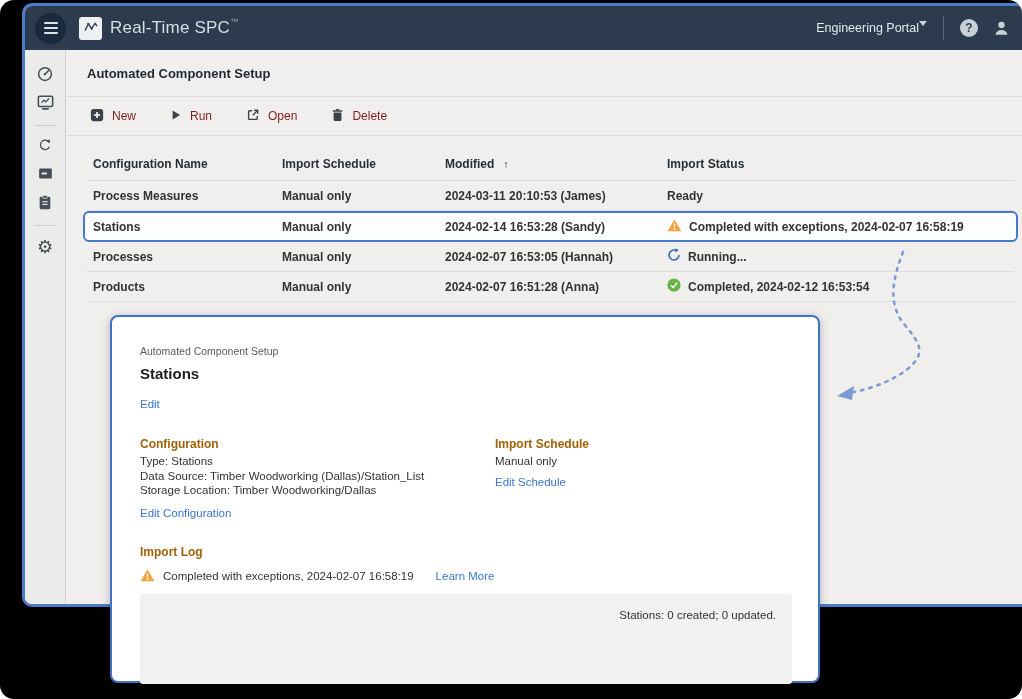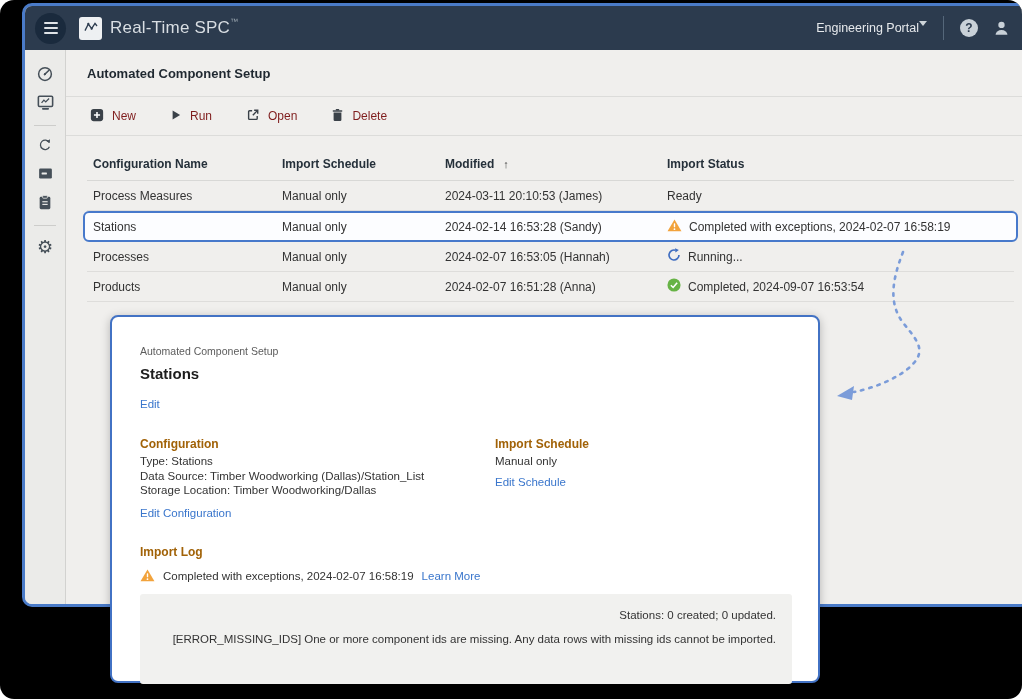--- a/index.html
+++ b/index.html
@@ -35,21 +35,21 @@
   .gear-glyph { font-size:18px; color:#454f58; line-height:1; }
 
   .main { flex:1; position:relative; background:#f0efed; }
   .title-bar { height:47px; border-bottom:1px solid #dcdcda; display:flex; align-items:center; padding-left:21px; }
   .page-title { font-size:13px; font-weight:bold; color:#1f2830; }
   .toolbar { height:39px; border-bottom:1px solid #dcdcda; display:flex; align-items:center; padding-left:24px; gap:34px; }
   .tbtn { display:flex; align-items:center; gap:8px; font-size:12px; color:#7f1d1d; cursor:pointer; }
 
   
   .cfg-table { margin-left:21px; width:927px; font-size:12px; color:#333; }
-  .trow { display:grid; grid-template-columns:189px 163px 222px 1fr; align-items:center; }
+  .trow { display:grid; grid-template-columns:189px 163px 222px 1fr; align-items:center;font-weight:bold; }
   .trow > div { padding-left:6px; display:flex; align-items:center; gap:7px; }
   .thead { height:45px; align-items:end; padding-bottom:9px; font-weight:bold; color:#25303a; border-bottom:1px solid #d8d8d6; }
   .thead > div { padding-bottom:0; }
   .tr-data { height:30px; border-bottom:1px solid #dedddb; cursor:pointer; }
   .tr-data.selected { position:relative; left:-4px; width:calc(100% + 8px); height:31px;
     border:2px solid #4779cb; border-radius:6px; background:#fcfdff; padding-left:2px; }
   .sort-arrow { font-size:11px; color:#444; margin-left:2px; }
   .scroll-line { position:absolute; right:3px; top:87px; bottom:0; width:1px; background:#d6d6d4; }
 
   
@@ -62,21 +62,21 @@
   .panel-title { font-size:15px; font-weight:bold; color:#1d1d1d; margin-top:8px; }
   .link { color:#3a76cc; font-size:11.5px; cursor:pointer; }
   .panel-edit { margin-top:12px; }
   .panel-cols { display:flex; margin-top:25px; }
   .col-left { width:355px; }
   .sec-head { font-size:12px; font-weight:bold; color:#a16207; }
   .sec-line { font-size:11.5px; color:#333; margin-top:4px; line-height:13.5px; }
   .sec-link { display:inline-block; margin-top:9px; }
   .log-section { margin-top:24px; }
   .log-status { display:flex; align-items:center; gap:8px; margin-top:10px; font-size:11.5px; color:#333; }
-  .log-learn { }
+  .log-learn { margin-left:14px; }
   .log-box { margin-top:10px; width:652px; height:90px; background:#f1f1ef; border-radius:3px; padding:15px 16px; }
   .log-line { font-size:11.5px; color:#333;text-align:right; }
   .log-line + .log-line { margin-top:12px; }
 </style>
 </head>
 <body>
 
 <div class="frame">
 
   <div class="app-window">
@@ -256,21 +256,21 @@
 
           <div class="trow tr-data">
             <div>Products</div>
             <div>Manual only</div>
             <div>2024-02-07 16:51:28 (Anna)</div>
             <div>
               <span><svg viewBox="0 0 16 16" width="14" height="14">
                     <circle cx="8" cy="8" r="7.5" fill="#67b346"></circle>
                     <path d="M4.4 8.3 L7 10.8 L11.6 5.4" fill="none" stroke="#fff" stroke-width="1.8"></path>
                   </svg></span>
-              <span>Completed, 2024-09-07 16:53:54</span>
+              <span>Completed, 2024-02-12 16:53:54</span>
             </div>
           </div>
         </div>
 
         <div class="scroll-line"></div>
       </div>
     </div>
   </div>
 
   <svg class="annotation-arrow" width="130" height="170" viewBox="815 240 130 170">
@@ -304,18 +304,17 @@
         <span><svg viewBox="0 0 16 14" width="15" height="13">
               <path d="M8 0.6 L15.5 13.3 H0.5 Z" fill="#f2a33c"></path>
               <rect x="7.25" y="4.6" width="1.5" height="4.4" rx="0.7" fill="#fff"></rect>
               <circle cx="8" cy="11" r="0.95" fill="#fff"></circle>
             </svg></span>
         <span>Completed with exceptions, 2024-02-07 16:58:19</span>
         <span class="link log-learn">Learn More</span>
       </div>
       <div class="log-box">
         <div class="log-line">Stations: 0 created; 0 updated.</div>
-        <div class="log-line">[ERROR_MISSING_IDS] One or more component ids are missing. Any data rows with missing ids cannot be imported.</div>
       </div>
     </div>
   </div>
 
 </div>
 
 </body></html>

